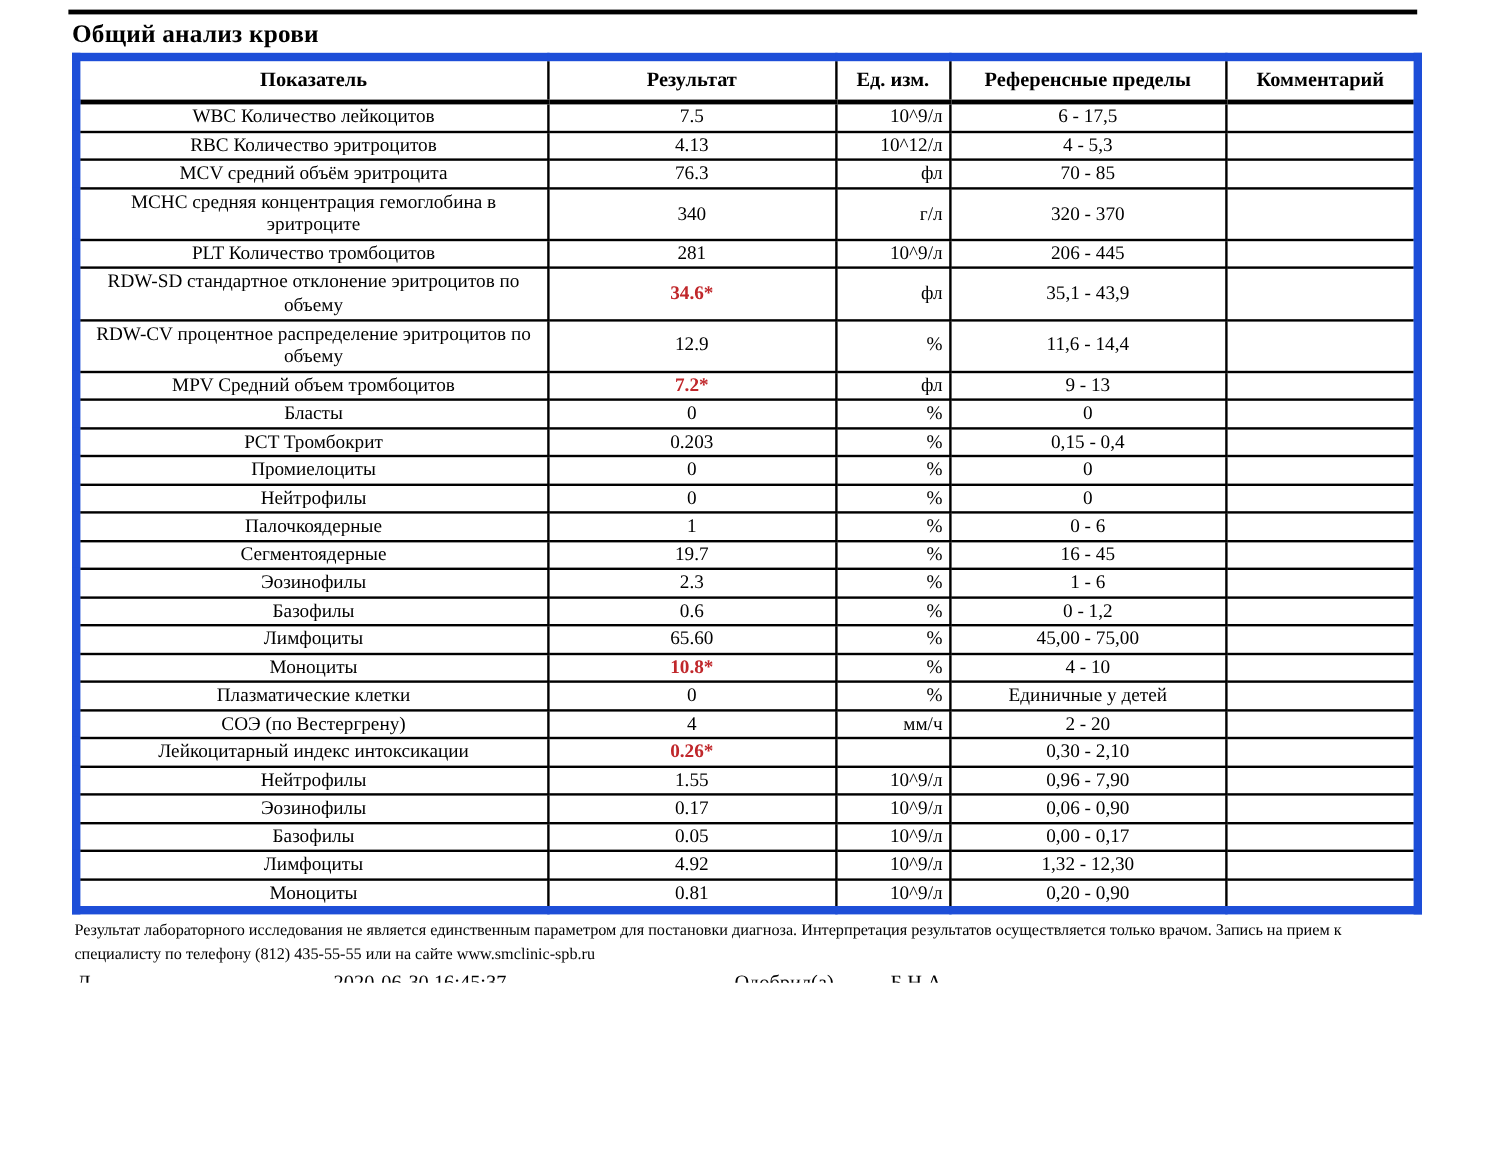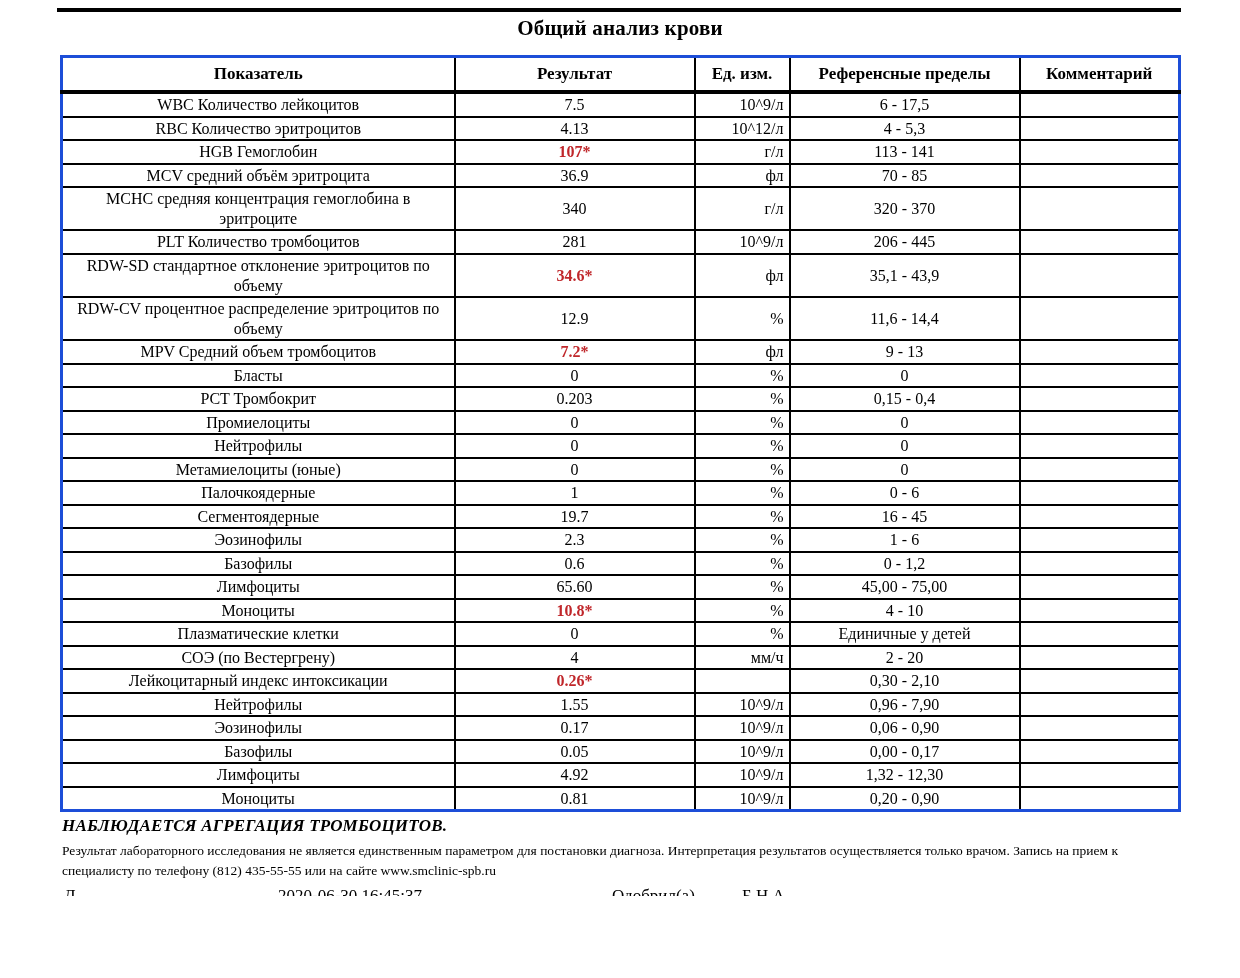--- a/index.html
+++ b/index.html
@@ -6,27 +6,27 @@
   html, body {
     width: 1240px; height: 978px;
     background: #ffffff;
     font-family: "Liberation Serif", "DejaVu Serif", serif;
     color: #000;
     overflow: hidden;
   }
   .page { width: 1240px; height: 978px; position: relative; padding: 8px 60px 0 60px; }
   .top-rule { height: 4px; background: #000; margin-left: -3px; width: 1124px; }
   .title {
-    text-align: center; font-weight: bold; font-size: 21px;
-    padding: 4px 0 14px 0; letter-spacing: 0.2px;
+    text-align: left; font-weight: bold; font-size: 21px;
+    padding: 4px 0 3px 0; letter-spacing: 0.2px;
   }
   table.results {
     border-collapse: collapse; table-layout: fixed;
     width: 1118px;
-    border: 3px solid #1d4ed8;
+    border: 7px solid #1d4ed8;
   }
   th {
     border: 2px solid #000; border-bottom: 4px solid #000;
     font-size: 17px; font-weight: bold; text-align: center;
     padding: 6px 4px; line-height: 1.2;
   }
   td {
     border: 2px solid #000;
     font-size: 16px; line-height: 1.22;
     padding: 1px 5px; height: 21px;
@@ -91,29 +91,22 @@
           <td class="col-comment"></td>
         </tr>
         <tr>
           <td class="col-name">RBC Количество эритроцитов</td>
           <td class="col-result">4.13</td>
           <td class="col-unit">10^12/л</td>
           <td class="col-range">4 - 5,3</td>
           <td class="col-comment"></td>
         </tr>
         <tr>
-          <td class="col-name">HGB Гемоглобин</td>
-          <td class="col-result abnormal">107*</td>
-          <td class="col-unit">г/л</td>
-          <td class="col-range">113 - 141</td>
-          <td class="col-comment"></td>
-        </tr>
-        <tr>
           <td class="col-name">MCV средний объём эритроцита</td>
-          <td class="col-result">36.9</td>
+          <td class="col-result">76.3</td>
           <td class="col-unit">фл</td>
           <td class="col-range">70 - 85</td>
           <td class="col-comment"></td>
         </tr>
         <tr>
           <td class="col-name">MCHC средняя концентрация гемоглобина в эритроците</td>
           <td class="col-result">340</td>
           <td class="col-unit">г/л</td>
           <td class="col-range">320 - 370</td>
           <td class="col-comment"></td>
@@ -168,27 +161,20 @@
           <td class="col-comment"></td>
         </tr>
         <tr>
           <td class="col-name">Нейтрофилы</td>
           <td class="col-result">0</td>
           <td class="col-unit">%</td>
           <td class="col-range">0</td>
           <td class="col-comment"></td>
         </tr>
         <tr>
-          <td class="col-name">Метамиелоциты (юные)</td>
-          <td class="col-result">0</td>
-          <td class="col-unit">%</td>
-          <td class="col-range">0</td>
-          <td class="col-comment"></td>
-        </tr>
-        <tr>
           <td class="col-name">Палочкоядерные</td>
           <td class="col-result">1</td>
           <td class="col-unit">%</td>
           <td class="col-range">0 - 6</td>
           <td class="col-comment"></td>
         </tr>
         <tr>
           <td class="col-name">Сегментоядерные</td>
           <td class="col-result">19.7</td>
           <td class="col-unit">%</td>
@@ -275,21 +261,20 @@
         <tr>
           <td class="col-name">Моноциты</td>
           <td class="col-result">0.81</td>
           <td class="col-unit">10^9/л</td>
           <td class="col-range">0,20 - 0,90</td>
           <td class="col-comment"></td>
         </tr>
       </tbody>
   </table>
 
-  <div class="note">НАБЛЮДАЕТСЯ АГРЕГАЦИЯ ТРОМБОЦИТОВ.</div>
 
   <div class="disclaimer">Результат лабораторного исследования не является единственным параметром для постановки диагноза. Интерпретация результатов осуществляется только врачом. Запись на прием к специалисту по телефону (812) 435-55-55 или на сайте www.smclinic-spb.ru</div>
 
   <div class="signature-line">
     <span class="sig-label">Д</span>
     <span class="sig-date">2020-06-30 16:45:37</span>
     <span class="sig-approved">Одобрил(а)</span>
     <span class="sig-name">Б          Н.А</span>
   </div>
 

